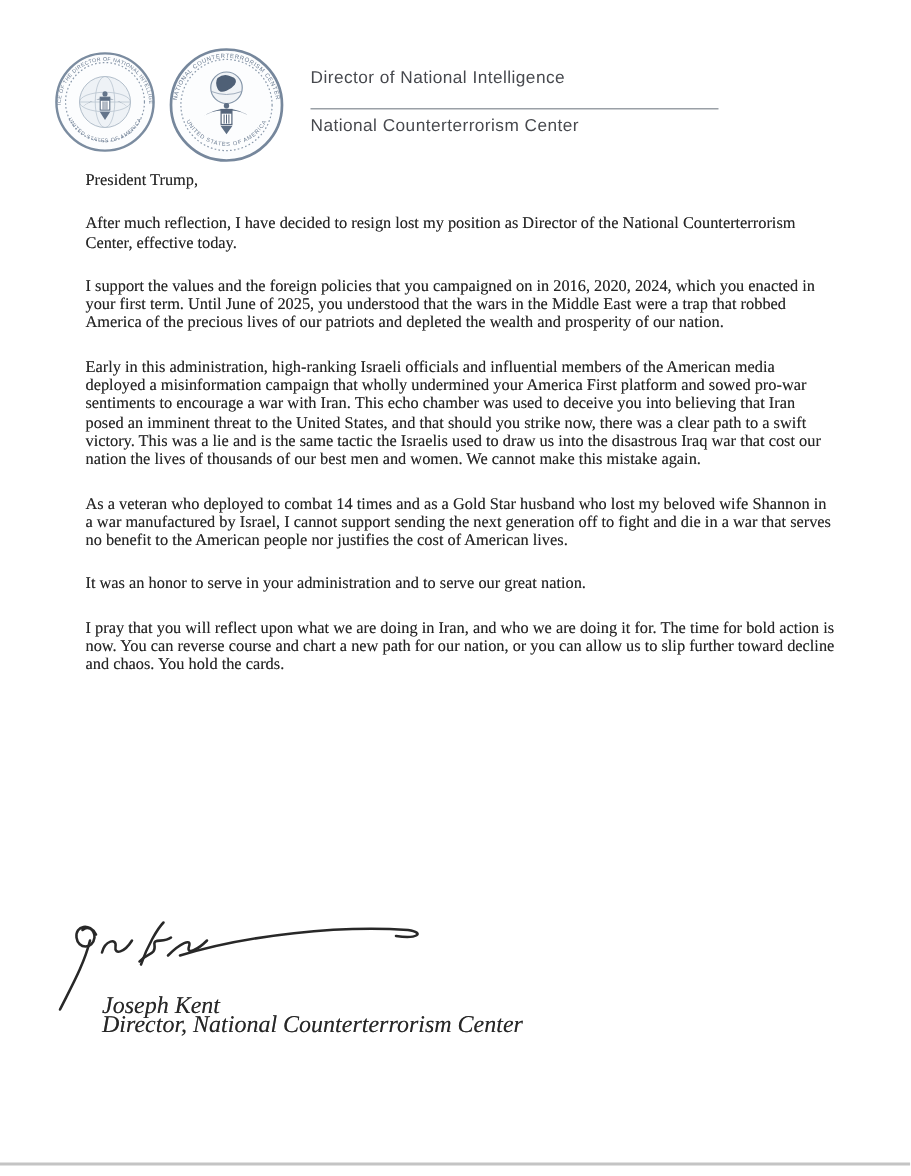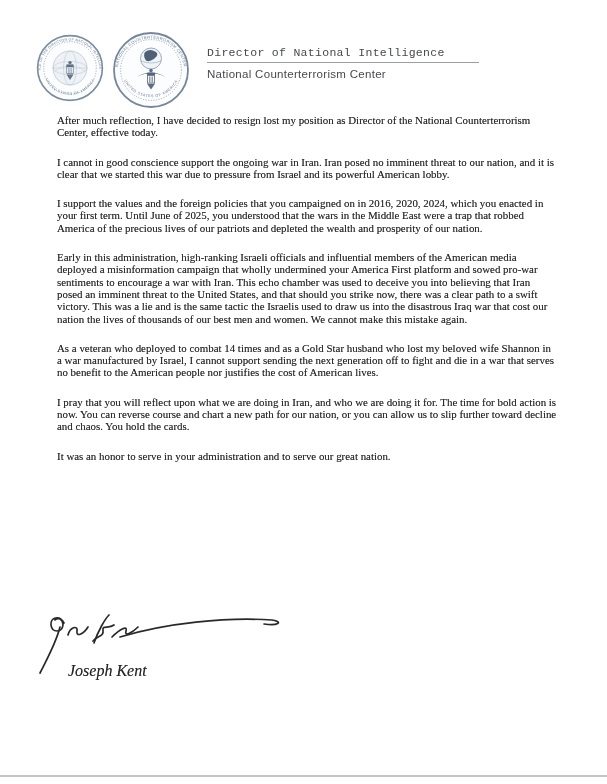--- a/index.html
+++ b/index.html
@@ -9,21 +9,21 @@
   }
   
   .seal{position:absolute;}
   .seal-odni{left:36px;top:34px;}
   .seal-nctc{left:112px;top:31px;}
   .agency{
     position:absolute;left:207px;top:46px;width:272px;
     font-family:"Liberation Sans", sans-serif;color:#47494e;
     font-size:11.5px;letter-spacing:.3px;
   }
-  .agency-line1{padding-bottom:3px;border-bottom:1px solid #9aa0a6;font-family:Liberation Mono, monospace;}
+  .agency-line1{padding-bottom:14px;border-bottom:1px solid #9aa0a6;}
   .agency-line2{margin-top:5px;}
   
   .letter-body{
     position:absolute;left:57px;top:114px;width:500px;
     color:#272727;font-size:10.9px;line-height:12.3px;
     text-shadow:0 0 .3px rgba(40,40,40,.55);
   }
   .letter-body p{margin:0 0 17px 0;}
   
   .signature{position:absolute;left:36px;top:611px;}
@@ -101,40 +101,41 @@
       <textPath href="#s2bot" startOffset="50%" text-anchor="middle">UNITED STATES OF AMERICA</textPath>
     </text>
   </svg>
 
   <div class="agency">
     <div class="agency-line1">Director of National Intelligence</div>
     <div class="agency-line2">National Counterterrorism Center</div>
   </div>
 
   <div class="letter-body">
+    <p>President Trump,</p>
     <p>After much reflection, I have decided to resign lost my position as Director of the National Counterterrorism Center, effective today.</p>
-    <p>I cannot in good conscience support the ongoing war in Iran. Iran posed no imminent threat to our nation, and it is clear that we started this war due to pressure from Israel and its powerful American lobby.</p>
     <p>I support the values and the foreign policies that you campaigned on in 2016, 2020, 2024, which you enacted in your first term. Until June of 2025, you understood that the wars in the Middle East were a trap that robbed America of the precious lives of our patriots and depleted the wealth and prosperity of our nation.</p>
     <p>Early in this administration, high-ranking Israeli officials and influential members of the American media deployed a misinformation campaign that wholly undermined your America First platform and sowed pro-war sentiments to encourage a war with Iran. This echo chamber was used to deceive you into believing that Iran posed an imminent threat to the United States, and that should you strike now, there was a clear path to a swift victory. This was a lie and is the same tactic the Israelis used to draw us into the disastrous Iraq war that cost our nation the lives of thousands of our best men and women. We cannot make this mistake again.</p>
     <p>As a veteran who deployed to combat 14 times and as a Gold Star husband who lost my beloved wife Shannon in a war manufactured by Israel, I cannot support sending the next generation off to fight and die in a war that serves no benefit to the American people nor justifies the cost of American lives.</p>
+    <p>It was an honor to serve in your administration and to serve our great nation.</p>
     <p>I pray that you will reflect upon what we are doing in Iran, and who we are doing it for. The time for bold action is now. You can reverse course and chart a new path for our nation, or you can allow us to slip further toward decline and chaos. You hold the cards.</p>
-    <p>It was an honor to serve in your administration and to serve our great nation.</p>
   </div>
 
   <svg class="signature" width="252" height="66" viewBox="0 0 252 66">
     <g fill="none" stroke="#161616" stroke-width="1.7" stroke-linecap="round" opacity="0.92">
       <path d="M28 12 C24 4 14 6 15 14 C16 22 26 22 27 14 C27 8 22 6 19 9"></path>
       <path d="M24 16 C20 32 12 46 4 62"></path>
       <path d="M32 24 C34 16 42 14 41 20 C40 26 47 24 52 16"></path>
       <path d="M58 32 C62 20 69 8 73 4"></path>
       <path d="M57 30 C62 24 68 26 67 19 C66 14 73 18 78 14"></path>
       <path d="M76 26 C84 18 92 14 90 20 C88 26 96 22 102 16"></path>
       <path d="M84 26 C130 12 190 6 236 9 C248 11 242 15 228 13"></path>
     </g>
   </svg>
 
   <div class="closing">
     <div>Joseph Kent</div>
+    <div>Director, National Counterterrorism Center</div>
   </div>
 
   <div class="scan-edge-bottom"></div>
 
 </div>
 
 </body></html>

